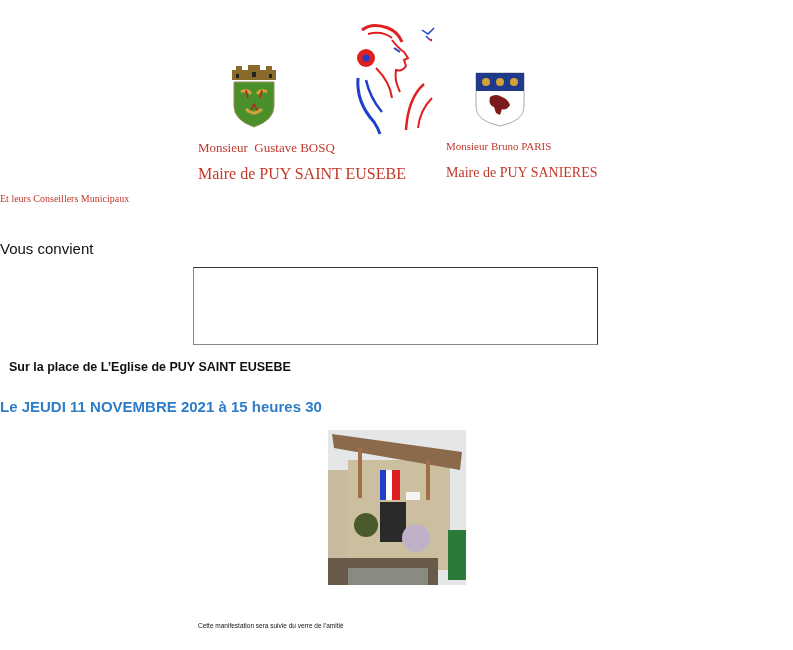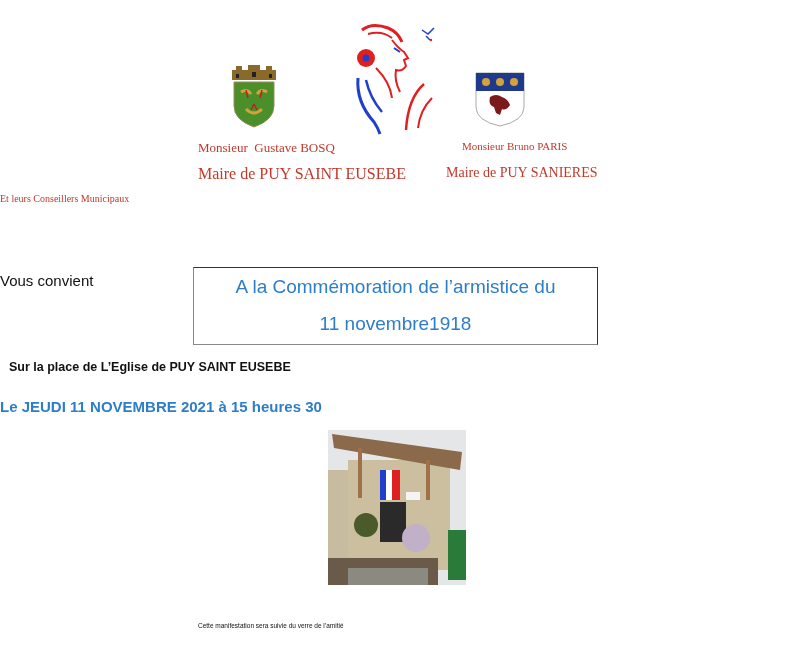--- a/index.html
+++ b/index.html
@@ -53,28 +53,26 @@
         <circle cx="12" cy="11" r="4"></circle>
         <circle cx="26" cy="11" r="4"></circle>
         <circle cx="40" cy="11" r="4"></circle>
       </g>
     <path d="M16 26 Q22 22 28 26 Q34 28 36 34 Q32 40 28 38 L26 44 L22 42 L20 36 Q14 34 16 26 Z" fill="#7a1a1a"></path>
   </svg>
 </div>
 
 <div class="abs serif-red" style="left:198px; top:140px; font-size:13px; white-space:pre;">Monsieur  Gustave BOSQ</div>
 <div class="abs serif-red" style="left:198px; top:165px; font-size:16px;">Maire de PUY SAINT EUSEBE</div>
-<div class="abs serif-red" style="left:446px; top:140px; font-size:11px;margin-left:16px;">Monsieur Bruno PARIS</div>
+<div class="abs serif-red" style="left:446px; top:140px; font-size:11px;">Monsieur Bruno PARIS</div>
 <div class="abs serif-red" style="left:446px; top:165px; font-size:14px;">Maire de PUY SANIERES</div>
 <div class="abs serif-red txt-center" style="left:0; width:793px; top:193px; font-size:10px;">Et leurs Conseillers Municipaux</div>
 
-<div class="abs txt-center" style="left:0; width:793px; top:240px; font-size:15px; color:#111;margin-top:32px;">Vous convient</div>
+<div class="abs txt-center" style="left:0; width:793px; top:240px; font-size:15px; color:#111;">Vous convient</div>
 <div class="invite-box">
-  <div class="box-line" style="top:8px;">A la Commémoration de l’armistice du</div>
-  <div class="box-line" style="top:45px;">11 novembre1918</div>
 </div>
 
 <div class="abs txt-center" style="left:0; width:793px; top:360px; font-size:12.5px; font-weight:bold; color:#111;padding-left:9px;">Sur la place de L’Eglise de PUY SAINT EUSEBE</div>
 <div class="abs txt-center" style="left:0; width:793px; top:398px; font-size:15px; font-weight:bold; color:#2e7dc9;">Le JEUDI 11 NOVEMBRE 2021 à 15 heures 30</div>
 
 <div class="abs" style="left:328px; top:430px; width:138px; height:155px; background:#d8d8d0; overflow:hidden;">
   <svg width="138" height="155" viewBox="0 0 138 155">
     <rect width="138" height="155" fill="#e4e6e8"></rect>
     <rect x="0" y="40" width="20" height="100" fill="#c8bca0"></rect>
     <rect x="20" y="30" width="102" height="110" fill="#cbbf9f"></rect>

